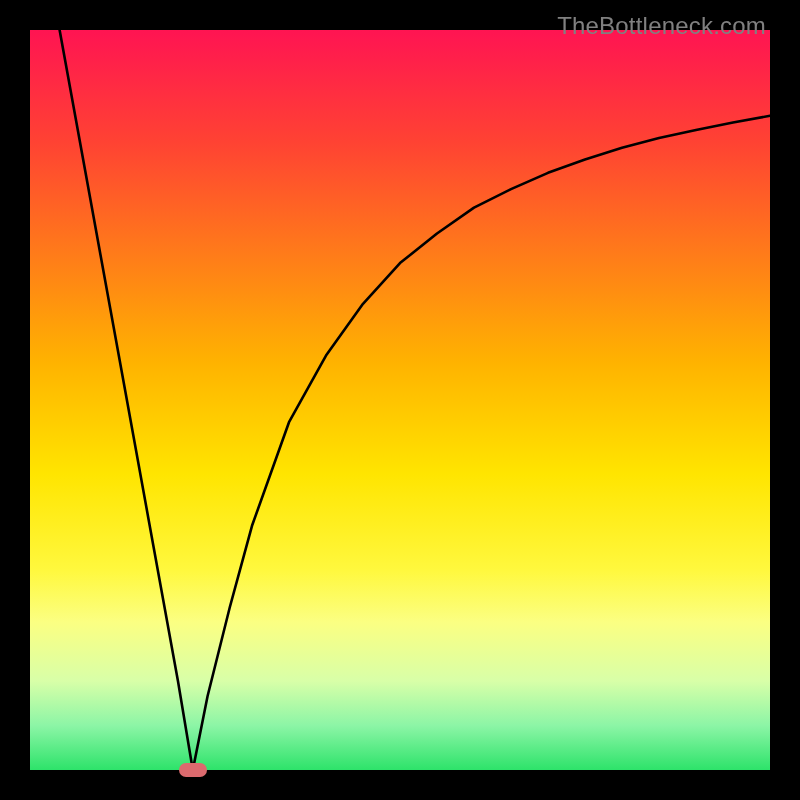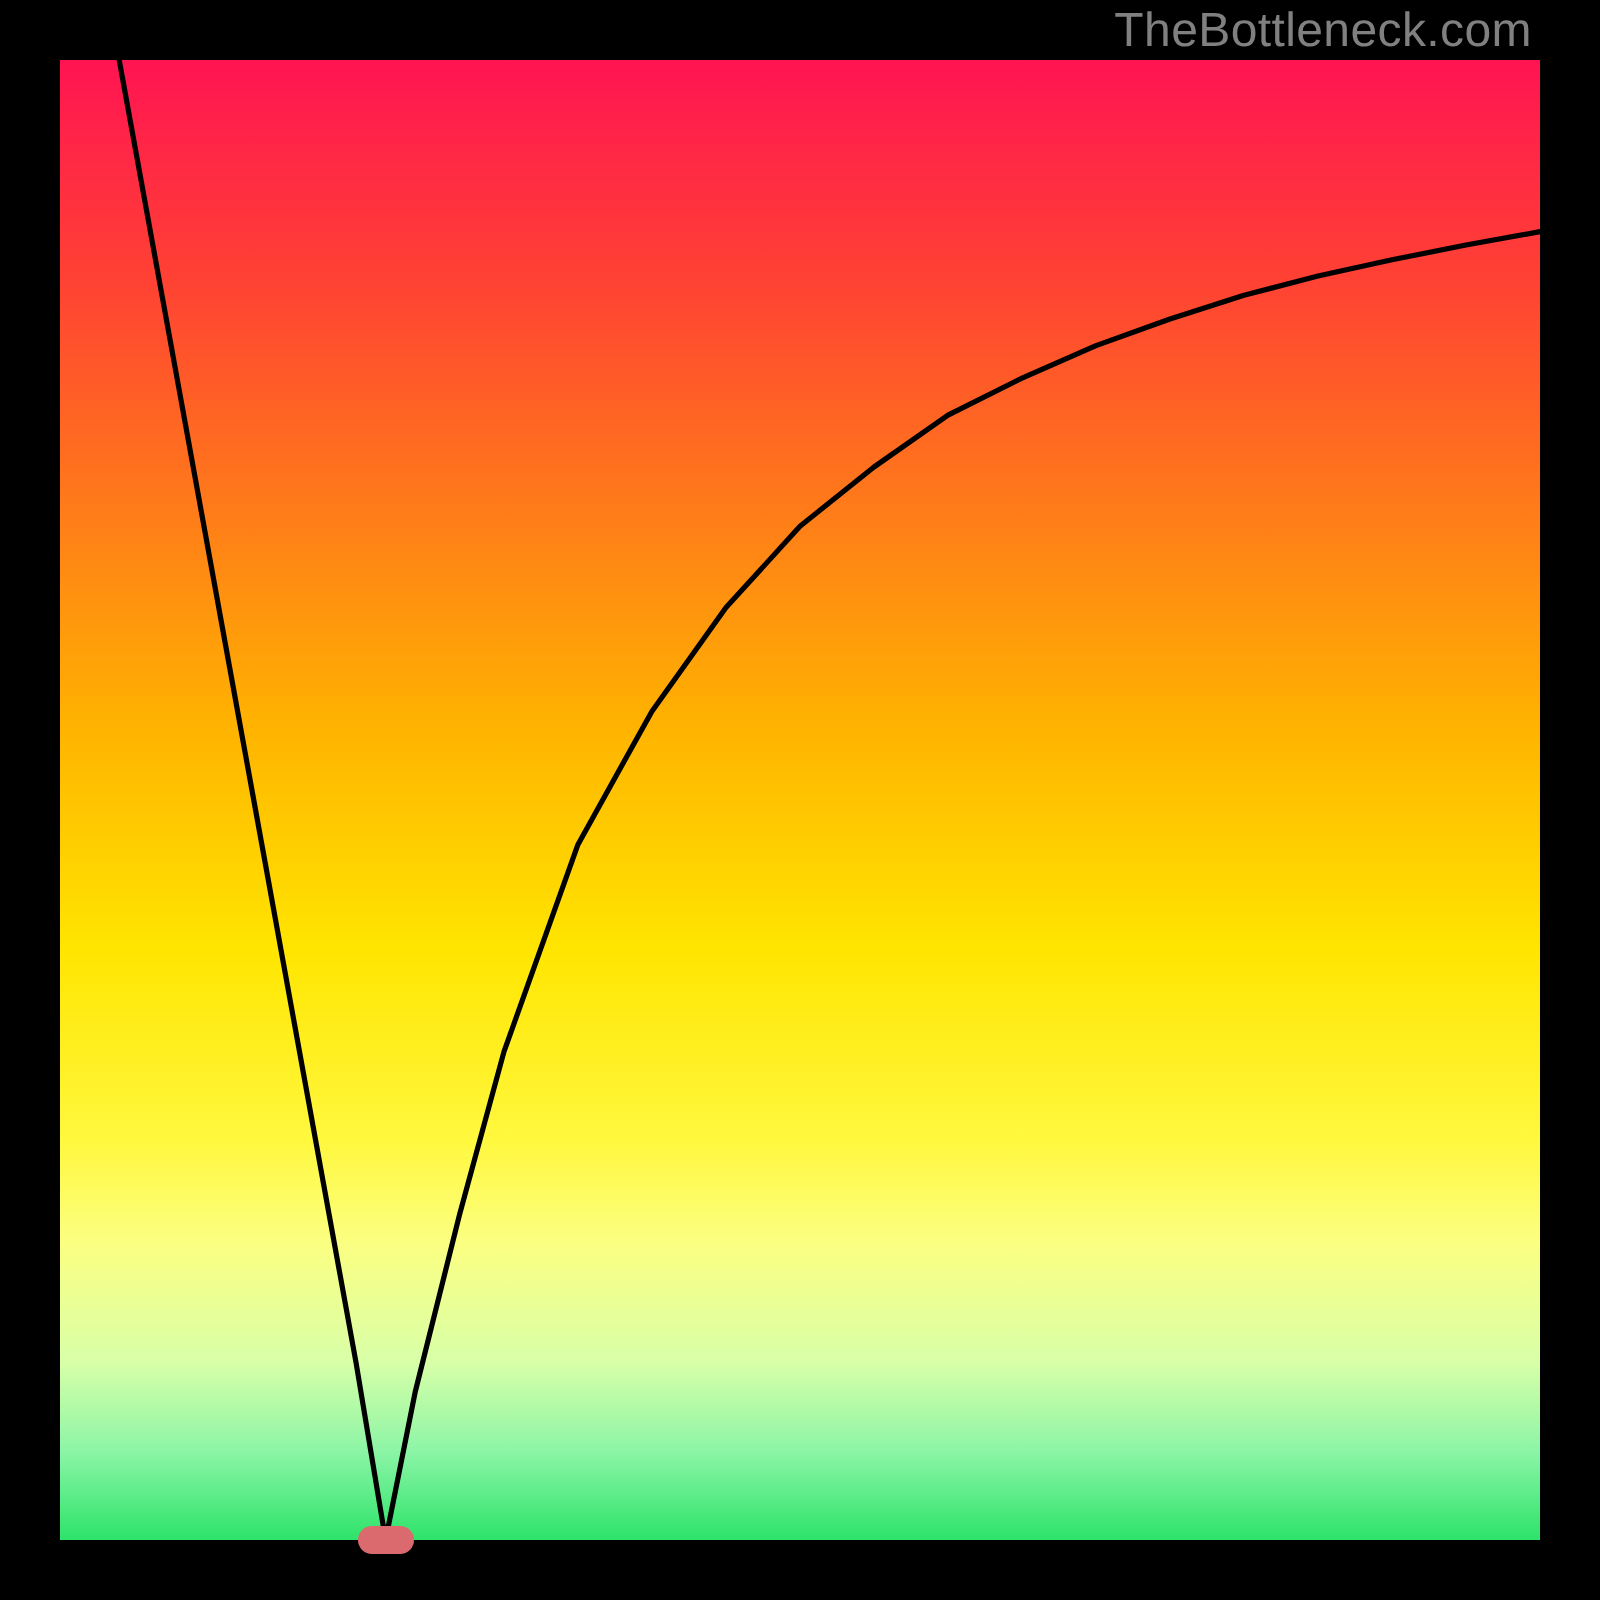--- a/index.html
+++ b/index.html
@@ -26,21 +26,21 @@
       #ffe500 60%,
       #fff83e 73%,
       #fbff82 80%,
       #d8ffa8 88%,
       #8cf5a6 94%,
       #2de36a 100%
     );
   }
   .watermark {
     position: absolute;
-    top: 4px;
+    top: 14px;
     right: 34px;
     font-size: 24px;
     line-height: 1;
     color: #808080;
     font-weight: 400;
     letter-spacing: 0.2px;
     user-select: none;
   }
   svg.curve {
     position: absolute;

